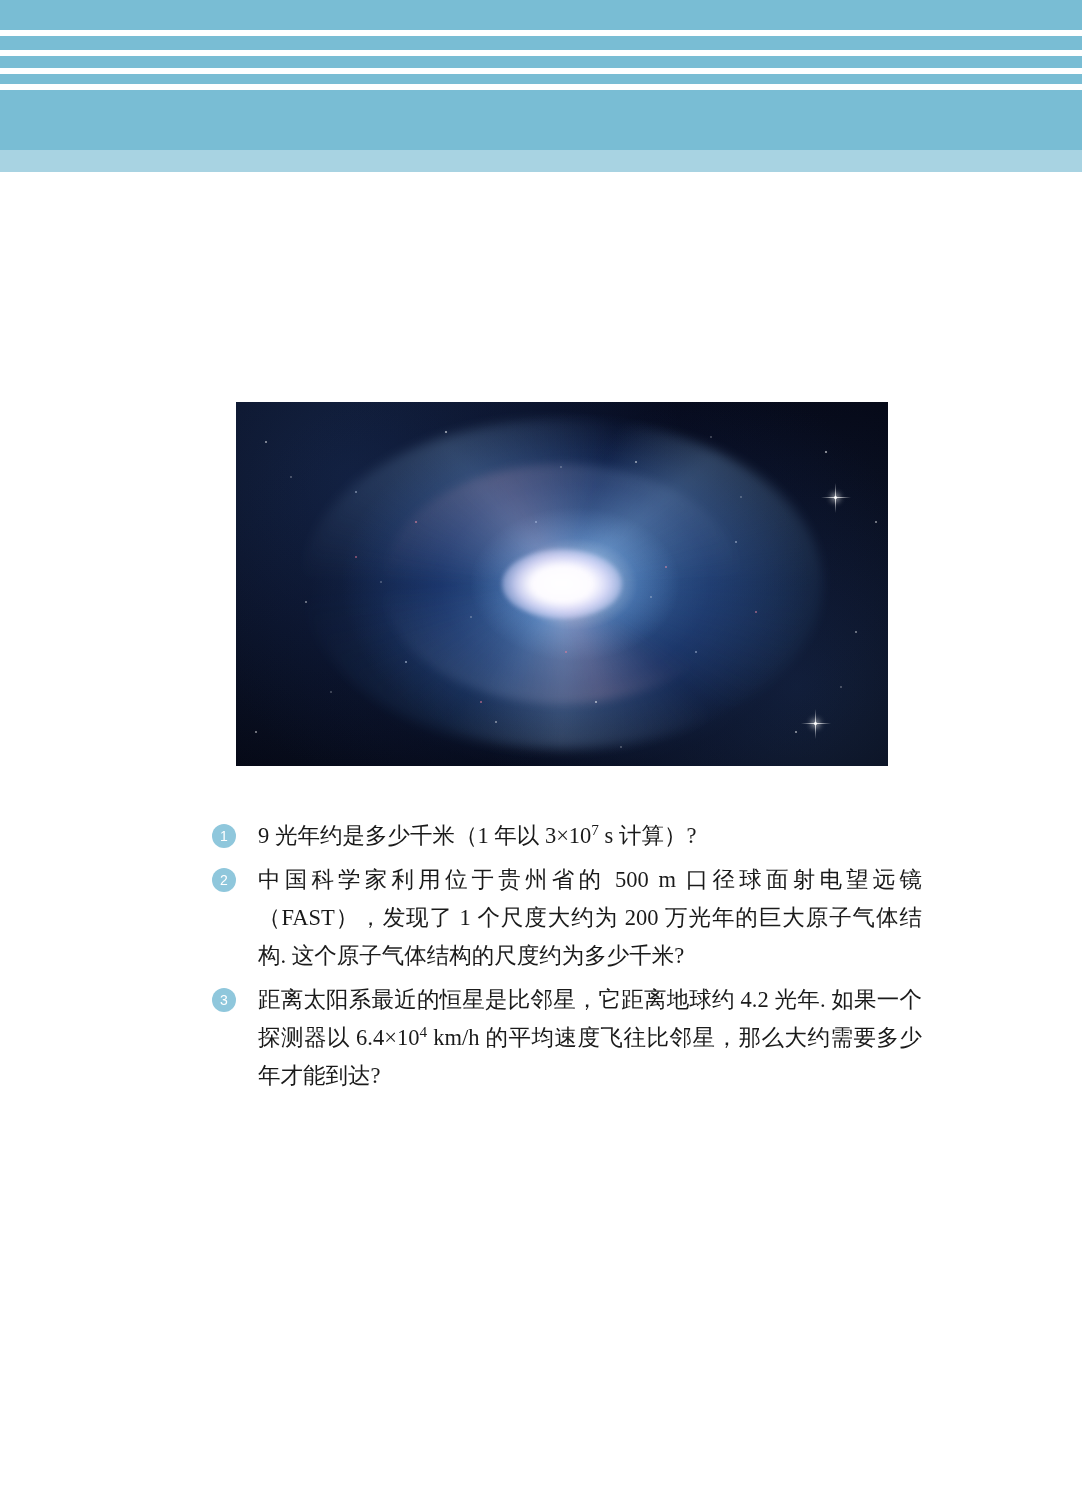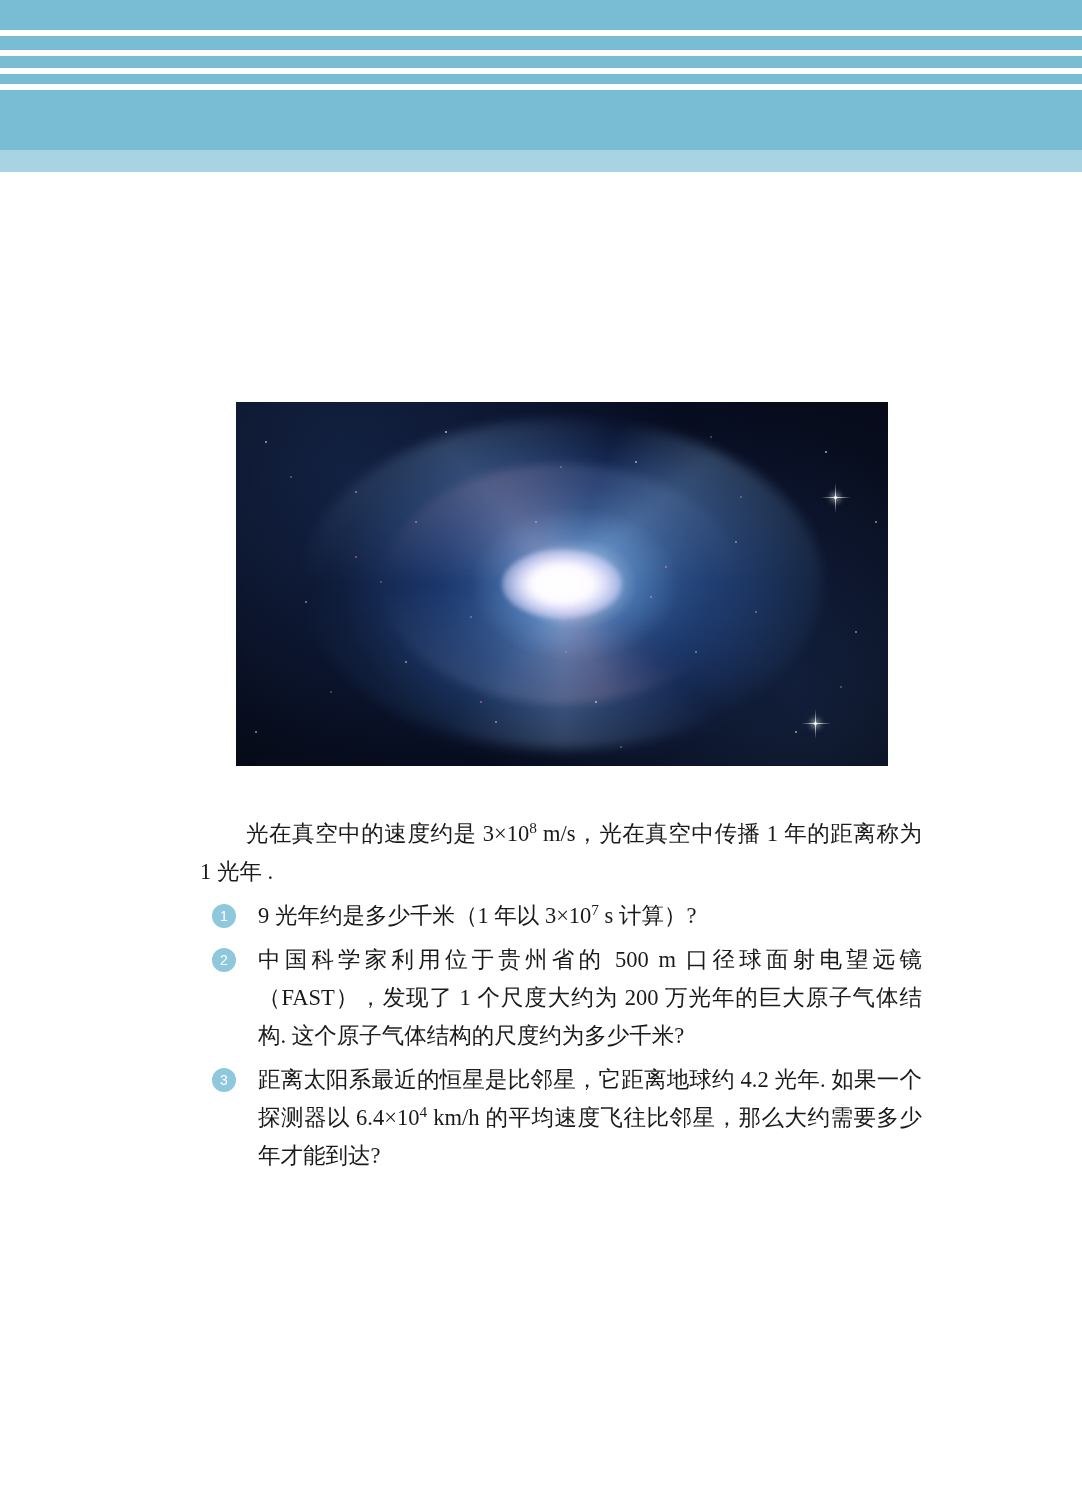--- a/index.html
+++ b/index.html
@@ -268,21 +268,20 @@
   <div class="core"></div>
   <div class="stars"></div>
   <div class="stars2"></div>
   <div class="stars3"></div>
   <div class="bright-star bs-1"></div>
   <div class="bright-star bs-2"></div>
 </div>
 
 <div class="content">
 
-  <p class="para indent"><span class="mathtext">光在真空中的速度约是 3×10</span><sup>8</sup><span> m/s，光在真空中传播 1 年的距离称为 1 光年 .</span></p>
 
 
   <ul class="qlist">
     <li class="qitem">
       <span class="qnum">1</span>
       <span>9 光年约是多少千米（1 年以 3×10</span><sup>7</sup><span> s 计算）?</span>
     </li>
     <li class="qitem">
       <span class="qnum">2</span>
       <span>中国科学家利用位于贵州省的 500 m 口径球面射电望远镜（FAST），发现了 1 个尺度大约为 200 万光年的巨大原子气体结构. 这个原子气体结构的尺度约为多少千米?</span><sup></sup><span></span>

